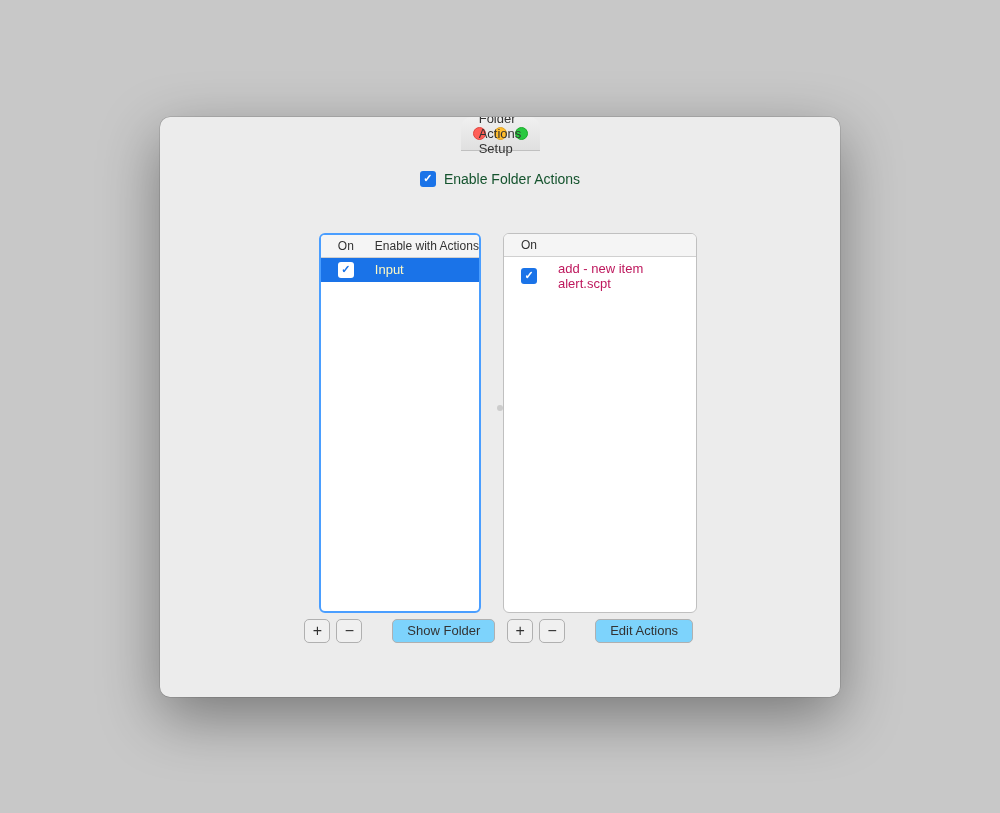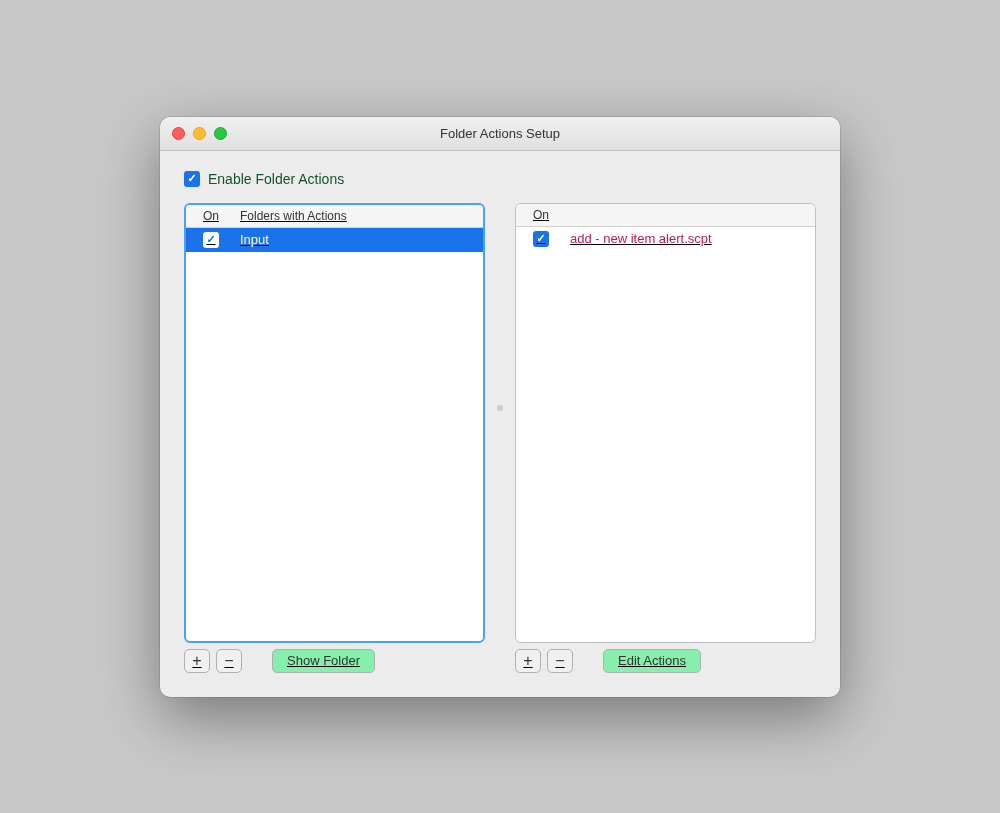--- a/index.html
+++ b/index.html
@@ -1,18 +1,19 @@
 <!DOCTYPE html>
 <html><head>
   <meta charset="utf-8">
   <style>
     * {
       box-sizing: border-box;
       margin: 0;
       padding: 0;
+      align-items: center;
     }
 
     body {
       background: #c8c8c8;
       display: flex;
       justify-content: center;
       align-items: center;
       width: 1000px;
       height: 813px;
       font-family: -apple-system, BlinkMacSystemFont, "San Francisco", "Helvetica Neue", sans-serif;
@@ -113,23 +114,22 @@
     }
 
     .enable-label {
       font-size: 14px;
       font-weight: 400;
       color: #14532d;
     }
 
     .panels-row {
       display: flex;
-      gap: 12px;
-      flex: 1;
-      text-decoration: underline;
+      gap: 0;
+      flex: 1;
     }
 
     .panel {
       flex: 1;
       display: flex;
       flex-direction: column;
       gap: 6px;
     }
 
     .list-container {
@@ -246,21 +246,21 @@
       cursor: pointer;
       font-size: 16px;
       color: #333;
       font-weight: 300;
       line-height: 1;
     }
 
     .text-btn {
       height: 24px;
       padding: 0 14px;
-      background: #86efac;
+      background: #7dd3fc;
       border: 1px solid #b0b0b0;
       border-radius: 5px;
       font-size: 13px;
       color: #333;
       cursor: pointer;
       display: flex;
       align-items: center;
       margin-left: 24px;
     }
 
@@ -295,21 +295,21 @@
       </div>
       <span class="enable-label">Enable Folder Actions</span>
     </div>
 
     <div class="panels-row">
 
       <div class="panel">
         <div class="list-container">
           <div class="list-header">
             <span class="list-header-on">On</span>
-            <span class="list-header-label">Folders with Actions</span>
+            <span class="list-header-label">Enable with Actions</span>
           </div>
           <div class="list-body">
             <div class="list-row selected">
               <div class="list-row-on">
                 <div class="row-checkbox">
                   <span class="checkmark">✓</span>
                 </div>
               </div>
               <span class="list-row-label">Input</span>
             </div>

